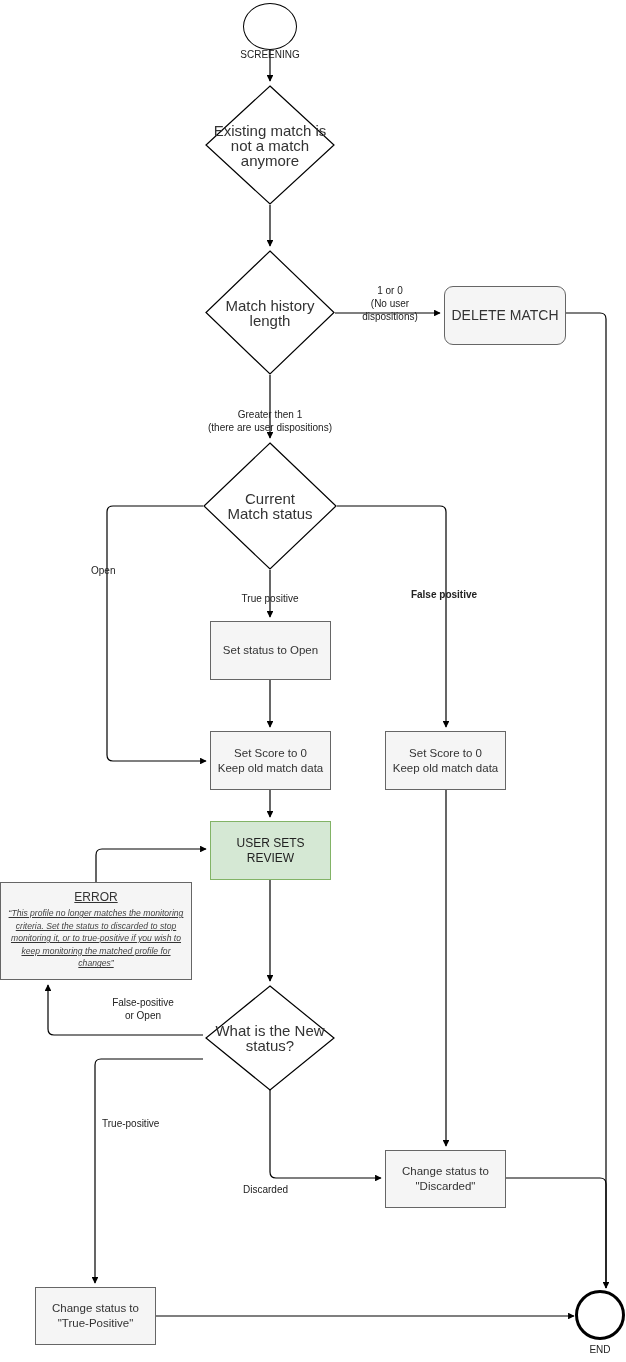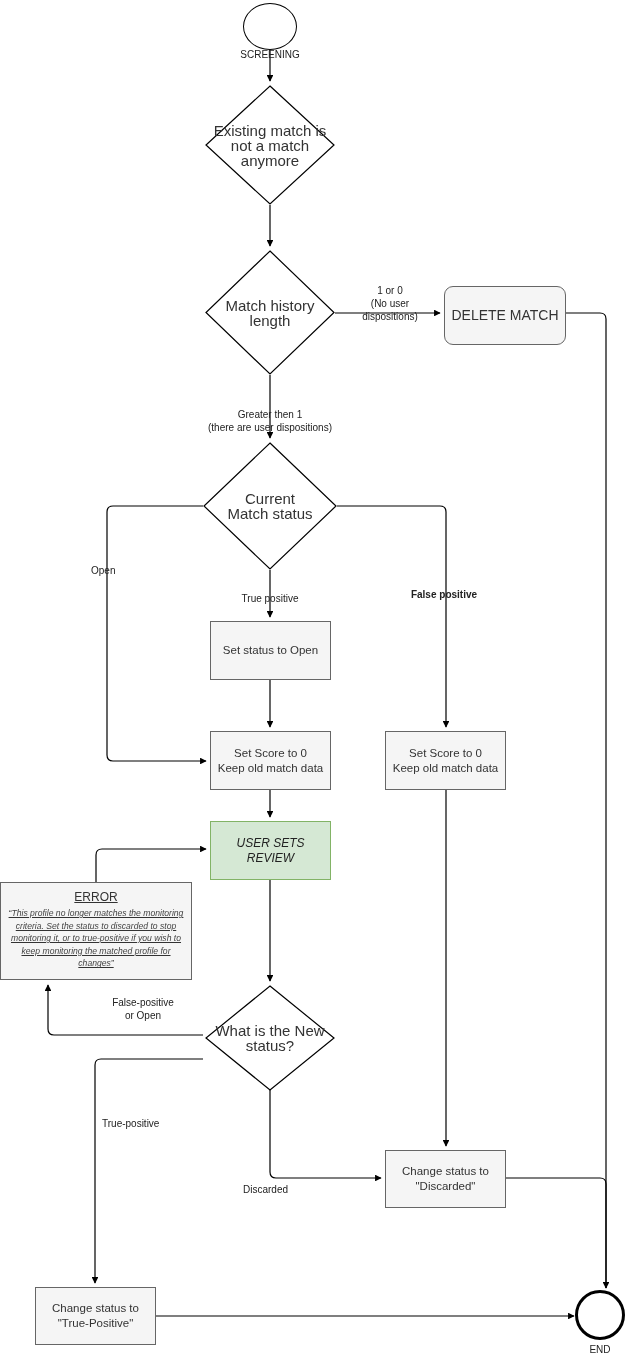--- a/index.html
+++ b/index.html
@@ -42,21 +42,20 @@
     color: #333333;
     font-size: 11.5px;
     line-height: 15px;
     padding: 2px 4px;
   }
   .box.green {
     background: #d5e8d4;
     border-color: #82b366;
     color: #222222;
     font-size: 12px;
-    font-style: italic;
   }
   .box.error {
     flex-direction: column;
     justify-content: flex-start;
     padding: 6px 6px 8px 6px;
     font-size: 9px;
     line-height: 13px;
   }
   .error-title {
     font-size: 12px;

